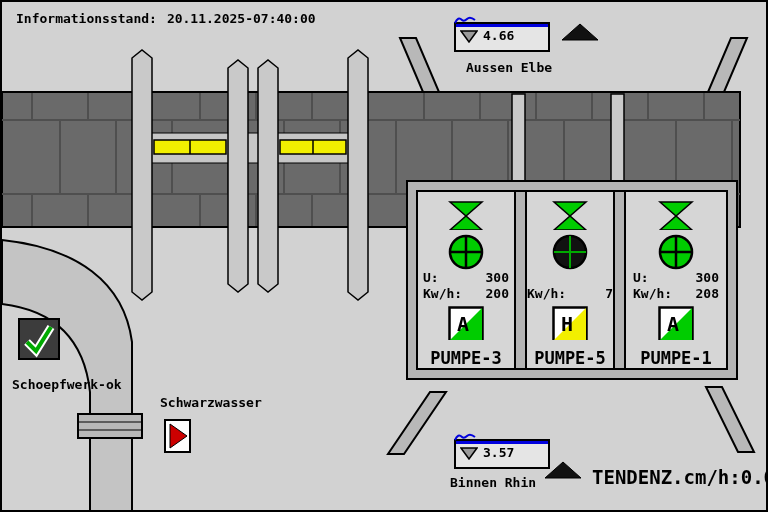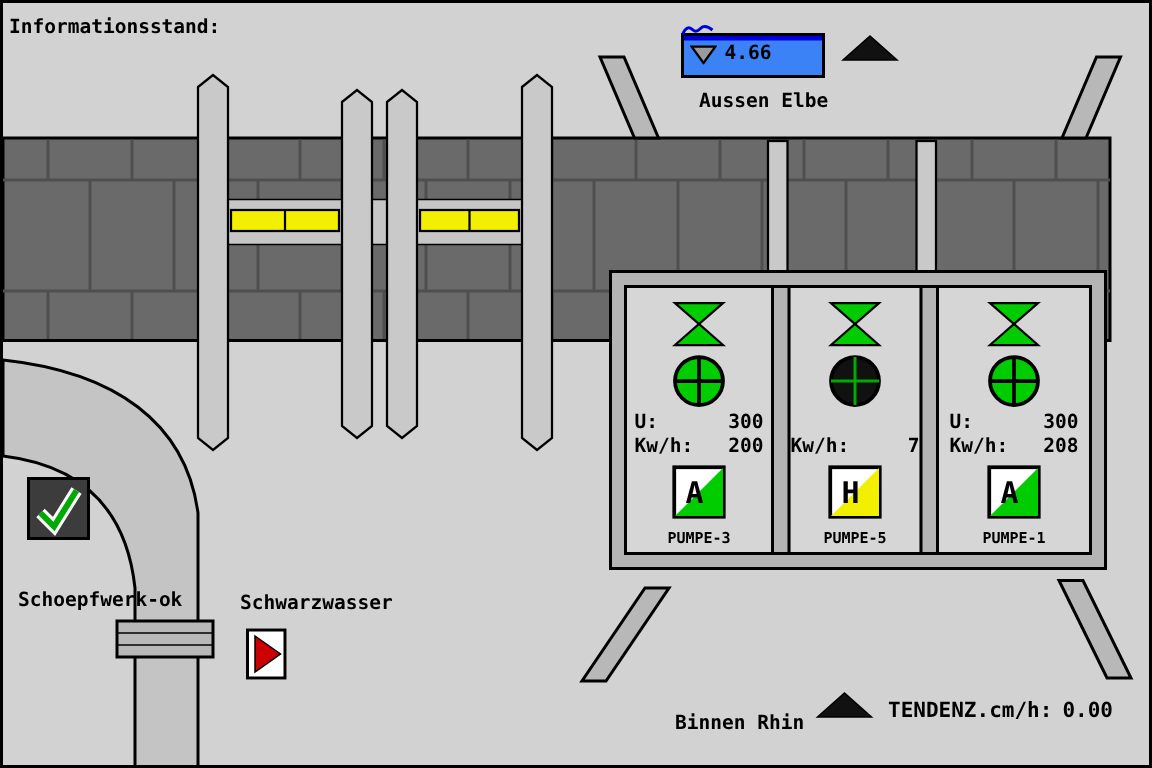--- a/index.html
+++ b/index.html
@@ -2,43 +2,43 @@
 <html><head>
 <meta charset="utf-8">
 <style>
   html,body{margin:0;padding:0;background:#d2d2d2;}
   .screen{position:relative;width:768px;height:512px;background:#d2d2d2;
     border:2px solid #000;box-sizing:border-box;overflow:hidden;
     font-family:"DejaVu Sans Mono",monospace;font-weight:bold;color:#000;}
   .abs{position:absolute;}
   .lbl{position:absolute;font-size:13px;white-space:pre;}
   
-  .gauge{position:absolute;width:92px;height:26px;background:#3b82f6;border:2px solid #000;}
+  .gauge{position:absolute;width:92px;height:26px;background:#e5e5e5;border:2px solid #000;}
   .gauge .wline{position:absolute;top:0;left:0;right:0;height:3px;background:#0000dd;}
   .gauge .wline2{position:absolute;top:3px;left:22px;right:0;height:3px;background:#00cc00;}
   .gauge .wave{position:absolute;left:-2px;top:-10px;}
   .gauge .tri{position:absolute;left:4px;top:6px;}
   .gval{position:absolute;left:27px;top:4px;font-size:13px;}
   
   .pumphouse{position:absolute;left:404px;top:178px;width:332px;height:200px;
     background:#b4b4b4;border:2px solid #000;box-sizing:border-box;}
   .ph-inner{position:absolute;left:8px;top:8px;right:8px;bottom:8px;background:#d6d6d6;
     border:2px solid #000;}
   .ph-div{position:absolute;top:0;bottom:0;width:13px;background:#b4b4b4;
     border-left:2px solid #000;border-right:2px solid #000;box-sizing:border-box;}
   .pcol{position:absolute;top:0;bottom:0;display:flex;flex-direction:column;align-items:center;padding-top:8px;box-sizing:border-box;}
   .prow{display:flex;justify-content:space-between;width:86px;font-size:13px;min-height:16px;line-height:16px;}
-  .pname{font-size:10px;margin-top:8px;}
+  .pname{font-size:17px;margin-top:8px;}
   .letterbox{margin-top:4px;}
   
   .okbox{position:absolute;left:16px;top:316px;width:42px;height:42px;background:#3c3c3c;
     border:2px solid #000;box-sizing:border-box;}
   .flagbox{position:absolute;left:162px;top:417px;width:27px;height:34px;background:#fff;
     border:2px solid #000;box-sizing:border-box;}
-  .tend{position:absolute;display:flex;justify-content:space-between;width:150px;font-size:14px;}
+  .tend{position:absolute;display:flex;justify-content:space-between;width:150px;font-size:19px;}
 </style>
 </head>
 <body>
 
 <div class="screen">
 
   <svg class="abs" style="left:0;top:0" width="768" height="512" viewBox="0 0 768 512">
 
     <rect x="0" y="90" width="738" height="135" fill="#6a6a6a" stroke="#000" stroke-width="2"></rect>
 
@@ -112,58 +112,69 @@
 
     <polygon points="428,390 444,390 402,452 386,452" fill="#b8b8b8" stroke="#000" stroke-width="2"></polygon>
     <polygon points="704,385 720,385 752,450 736,450" fill="#b8b8b8" stroke="#000" stroke-width="2"></polygon>
 
     <path d="M 0 238 C 75 246 122 280 130 340 L 130 512 L 88 512 L 88 390 C 82 335 50 308 0 302 Z" fill="#c4c4c4" stroke="#000" stroke-width="2"></path>
     <rect x="76" y="412" width="64" height="24" fill="#b8b8b8" stroke="#000" stroke-width="2"></rect>
     <line x1="76" y1="420" x2="140" y2="420" stroke="#000" stroke-width="1"></line>
     <line x1="76" y1="428" x2="140" y2="428" stroke="#000" stroke-width="1"></line>
   </svg>
 
-  <div class="lbl" style="left:4px;top:9px;display:flex;gap:10px">
+  <div class="lbl" style="left:14px;top:9px;display:flex;gap:10px">
     <span>Informationsstand:</span>
+    <span>20.11.2025-07:40:00</span>
   </div>
 
   <div class="gauge" style="left:452px;top:20px">
     <div class="wline"></div>
     <svg class="wave" width="24" height="11">
       <path d="M1 9 Q4 2 8 6 Q10 8 13 5 Q16 2 21 6" stroke="#0000dd" stroke-width="2" fill="none"></path>
       </svg>
     <svg class="tri" width="18" height="13">
       <polygon points="1,1 17,1 9,12" fill="#9a9a9a" stroke="#000" stroke-width="1.5"></polygon>
       </svg>
     <span class="gval">4.66</span>
   </div>
   <svg class="abs" style="left:558px;top:20px" width="40" height="20">
     <polygon points="2,18 38,18 20,2" fill="#111" stroke="#000"></polygon>
     </svg>
   <div class="lbl" style="left:464px;top:58px">Aussen Elbe</div>
 
 
   <div class="lbl" style="left:158px;top:393px">Schwarzwasser</div>
 
+  <div class="gauge" style="left:452px;top:437px">
+    <div class="wline"></div>
+    <svg class="wave" width="24" height="11">
+      <path d="M1 9 Q4 2 8 6 Q10 8 13 5 Q16 2 21 6" stroke="#0000dd" stroke-width="2" fill="none"></path>
+      </svg>
+    <svg class="tri" width="18" height="13">
+      <polygon points="1,1 17,1 9,12" fill="#9a9a9a" stroke="#000" stroke-width="1.5"></polygon>
+      </svg>
+    <span class="gval">3.57</span>
+  </div>
   <div class="lbl" style="left:448px;top:473px">Binnen Rhin</div>
   <svg class="abs" style="left:541px;top:458px" width="40" height="20">
     <polygon points="2,18 38,18 20,2" fill="#111" stroke="#000"></polygon>
     </svg>
   <div class="tend" style="left:590px;top:464px">
     <span>TENDENZ.cm/h:</span>
     <span>0.00</span>
   </div>
 
   <div class="okbox">
     <svg width="38" height="38">
       <path d="M7 22 L16 31 L31 7" stroke="#fff" stroke-width="8" fill="none"></path>
       <path d="M7 22 L16 31 L31 7" stroke="#00aa00" stroke-width="4" fill="none"></path>
     </svg>
   </div>
-  <div class="lbl" style="left:10px;top:391px">Schoepfwerk-ok</div>
+  <div class="lbl" style="left:10px;top:375px">Schoepfwerk-ok</div>
 
   <div class="flagbox">
     <svg width="23" height="30">
       <polygon points="4,3 21,15 4,27" fill="#cc0000" stroke="#000" stroke-width="1"></polygon>
     </svg>
   </div>
 
   <div class="pumphouse">
     <div class="ph-inner">
       <div class="ph-div" style="left:96px"></div>

